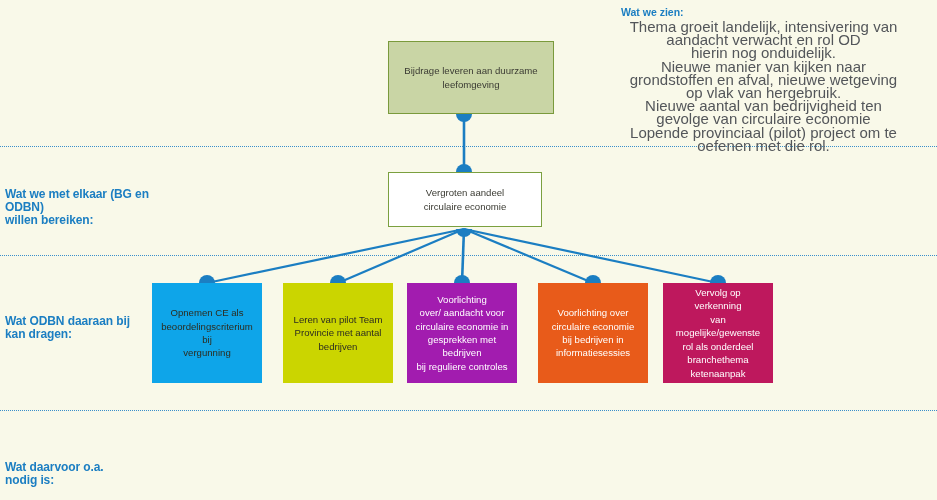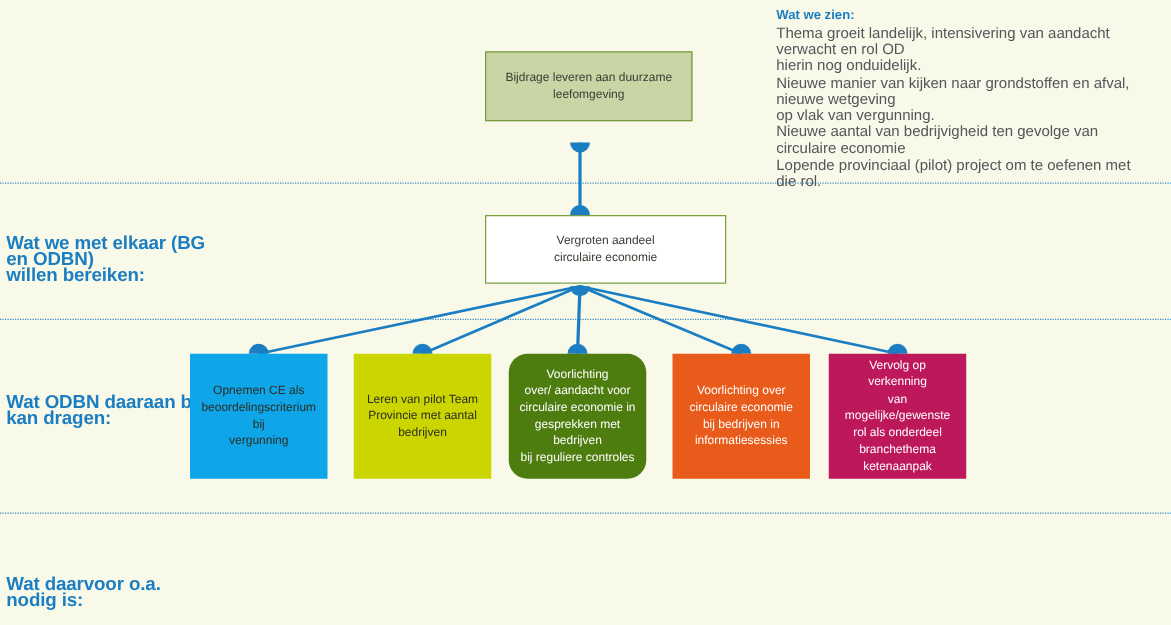--- a/index.html
+++ b/index.html
@@ -32,21 +32,21 @@
   #divider-1 { top: 146px; }
   #divider-2 { top: 255px; }
   #divider-3 { top: 410px; }
 
   
   .rail-label {
     position: absolute;
     left: 5px;
     color: #1b7ec2;
     font-weight: bold;
-    font-size: 15px;
+    font-size: 12px;
     line-height: 13px;
     letter-spacing: -0.1px;
     white-space: pre-line;
     width: 170px;
   }
   #rail-label-1 { top: 188px; }
   #rail-label-2 { top: 315px; }
   #rail-label-3 { top: 461px; }
 
   
@@ -58,22 +58,23 @@
   }
   #note-title {
     color: #1b7ec2;
     font-weight: bold;
     font-size: 10.5px;
     line-height: 14px;
     margin-bottom: 1px;
   }
   .note-line {
     color: #53565a;
-    font-size: 12px;
+    font-size: 15px;
     line-height: 13.2px;
+    text-align: center;
   }
 
   
   #connectors {
     position: absolute;
     left: 0; top: 0;
     width: 937px;
     height: 500px;
     pointer-events: none;
   }
@@ -87,41 +88,41 @@
     justify-content: center;
     text-align: center;
     font-size: 9.6px;
     line-height: 13.4px;
     padding: 6px 8px;
   }
   .node-text { white-space: pre-line; display: block; }
 
   #node-goal {
     left: 388px; top: 41px;
-    width: 166px; height: 56px;
+    width: 166px; height: 73px;
     background: #c9d5a5;
     border: 1px solid #7a9a3c;
     color: #3b3b33;
   }
   #node-aim {
     left: 388px; top: 172px;
-    width: 193px; height: 55px;
+    width: 154px; height: 55px;
     background: #ffffff;
     border: 1.5px solid #7ba03f;
     color: #3b3b33;
   }
 
   .leaf {
     top: 283px;
     height: 100px;
     width: 110px;
   }
   #node-leaf-0 { left: 152px; background: #0ea5e9; color: #2d2d20; justify-content: center; }
   #node-leaf-1 { left: 283px; background: #cbd500; color: #2d2d20; }
-  #node-leaf-2 { left: 407px; background: #4d7c0f; color: #ffffff; border-radius: 15px; }
+  #node-leaf-2 { left: 407px; background: #a21caf; color: #ffffff; }
   #node-leaf-3 { left: 538px; background: #e85b1a; color: #ffffff; }
   #node-leaf-4 { left: 663px; background: #be185d; color: #ffffff; }
 </style>
 </head>
 <body>
 
 <div id="canvas">
 
   <div class="divider" id="divider-1"></div>
   <div class="divider" id="divider-2"></div>
@@ -132,21 +133,21 @@
   <div class="rail-label" id="rail-label-2">Wat ODBN daaraan bij
 kan dragen:</div>
   <div class="rail-label" id="rail-label-3">Wat daarvoor o.a.
 nodig is:</div>
 
   <div id="note">
     <div id="note-title">Wat we zien:</div>
     <div class="note-line">Thema groeit landelijk, intensivering van aandacht verwacht en rol OD</div>
     <div class="note-line">hierin nog onduidelijk.</div>
     <div class="note-line">Nieuwe manier van kijken naar grondstoffen en afval, nieuwe wetgeving</div>
-    <div class="note-line">op vlak van vergunning.</div>
+    <div class="note-line">op vlak van hergebruik.</div>
     <div class="note-line">Nieuwe aantal van bedrijvigheid ten gevolge van circulaire economie</div>
     <div class="note-line">Lopende provinciaal (pilot) project om te oefenen met die rol.</div>
   </div>
 
   <svg id="connectors" viewBox="0 0 937 500">
 
     <line x1="464" y1="114" x2="464" y2="172" stroke="#1b7ec2" stroke-width="2.6"></line>
     <path d="M 456 114 A 8 8 0 0 0 472 114 Z" fill="#1b7ec2"></path>
     <path d="M 456 172 A 8 8 0 0 1 472 172 Z" fill="#1b7ec2"></path>
 

